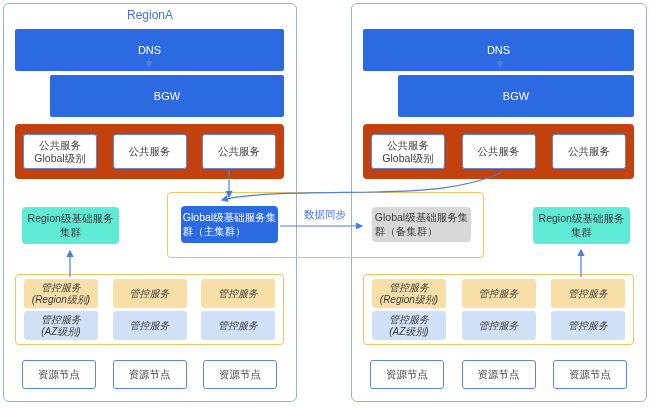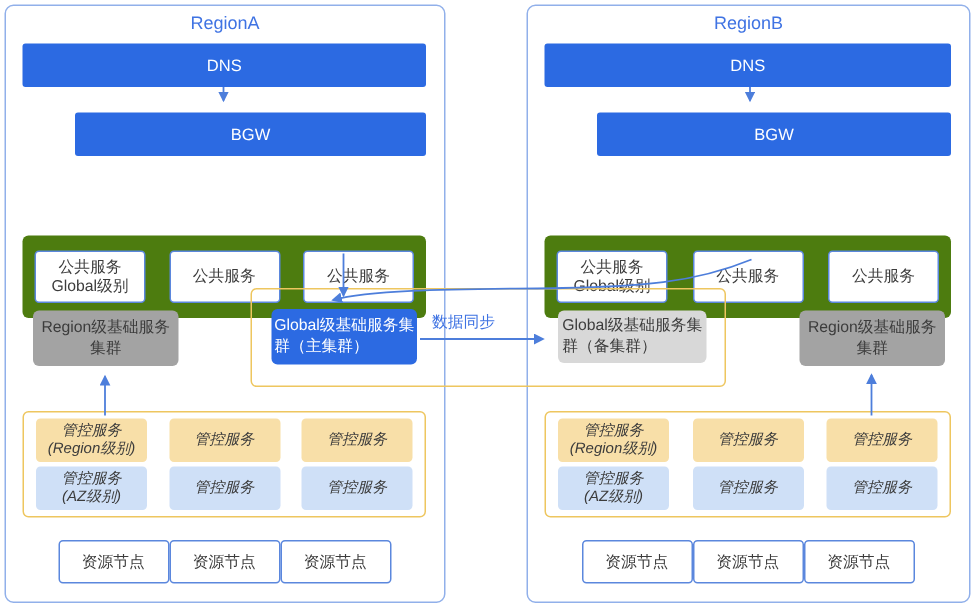--- a/index.html
+++ b/index.html
@@ -9,82 +9,81 @@
   }
   .region{
     position:absolute;top:3px;height:399px;background:#fff;
     border:1px solid #91b0ea;border-radius:6px;box-sizing:border-box;
   }
   .region-title{
     position:absolute;top:4px;left:0;right:0;text-align:center;
     font-size:12px;color:#3f73e3;
   }
   .bar{
-    position:absolute;left:11px;right:12px;height:29px;border-radius:2px;
+    position:absolute;left:11px;right:12px;height:42px;border-radius:2px;
     background:#2c6ae2;color:#fff;font-size:11px;
     display:flex;align-items:center;justify-content:center;
   }
   .bar.dns{top:25px;}
   .bar.bgw{top:71px;margin-left:35px;}
   .pub-container{
     position:absolute;top:120px;left:11px;right:12px;height:55px;
-    background:#4d7c0f;border-radius:4px;
+    background:#c2410c;border-radius:4px;
     display:flex;justify-content:space-between;align-items:center;padding:0 8px;
     box-sizing:border-box;
-    margin-top:33px;
   }
   .pub-box{
     width:74px;height:35px;background:#fff;border:1px solid #5b87dd;border-radius:3px;
     box-sizing:border-box;display:flex;align-items:center;justify-content:center;
     text-align:center;font-size:10.5px;line-height:1.22;white-space:pre-line;
   }
   .cluster{
     position:absolute;width:97px;height:37px;border-radius:4px;
     display:flex;align-items:center;justify-content:center;text-align:center;
     font-size:10.5px;line-height:1.25;white-space:pre-line;box-sizing:border-box;
   }
-  .cluster.orange{top:203px;background:#a3a3a3;}
+  .cluster.orange{top:203px;background:#5eead4;}
   .mgmt-container{
     position:absolute;top:270px;left:11px;right:12px;height:71px;
     border:1px solid #eec65f;border-radius:4px;background:transparent;
     box-sizing:border-box;padding:4px 8px;
     display:flex;flex-direction:column;justify-content:space-between;
   }
   .mgmt-row{display:flex;justify-content:space-between;font-style:italic;}
   .mgmt-box{
     width:74px;height:29px;border-radius:3px;
     display:flex;align-items:center;justify-content:center;text-align:center;
     font-size:10px;line-height:1.15;white-space:pre-line;box-sizing:border-box;
   }
   .mgmt-box.orange{background:#f8dfa8;}
   .mgmt-box.blue{background:#cfe0f7;}
   .resource-row{
     position:absolute;top:356px;left:11px;right:12px;height:29px;
-    display:flex;justify-content:center;padding:0 7px;box-sizing:border-box;
+    display:flex;justify-content:space-between;padding:0 7px;box-sizing:border-box;
   }
   .resource-box{
     width:74px;height:29px;background:#fff;border:1px solid #5b87dd;border-radius:3px;
     box-sizing:border-box;display:flex;align-items:center;justify-content:center;
     font-size:10.5px;
   }
   
   .global-span{
     position:absolute;left:167px;top:192px;width:317px;height:66px;
     border:1px solid #eec65f;border-radius:4px;background:transparent;box-sizing:border-box;
     z-index:3;
   }
   .global-box{
     position:absolute;z-index:4;border-radius:4px;box-sizing:border-box;
     display:flex;align-items:center;justify-content:center;
     font-size:10.5px;line-height:1.3;white-space:pre-line;
   }
   .global-box.primary{left:181px;top:206px;width:97px;height:37px;background:#2c6ae2;color:#fff;}
   .global-box.backup{left:372px;top:207px;width:99px;height:35px;background:#d8d8d8;color:#3c3c3c;}
   .sync-label{
-    position:absolute;left:280px;top:208px;width:58px;z-index:4;
+    position:absolute;left:296px;top:208px;width:58px;z-index:4;
     text-align:center;font-size:10.5px;color:#3f73e3;
   }
   #connectors{position:absolute;left:0;top:0;z-index:5;pointer-events:none;}
 </style>
 </head>
 <body>
 
 <div id="canvas">
 
   <div class="region" style="left:3px;width:294px;">
@@ -114,21 +113,20 @@
       </div>
     </div>
     <div class="resource-row">
       <div class="resource-box">资源节点</div>
       <div class="resource-box">资源节点</div>
       <div class="resource-box">资源节点</div>
     </div>
   </div>
 
   <div class="region" style="left:351px;width:296px;">
-    <div class="region-title">RegionB</div>
     <div class="bar dns">DNS</div>
     <div class="bar bgw">BGW</div>
     <div class="pub-container">
       <div class="pub-box">公共服务
 Global级别</div>
       <div class="pub-box">公共服务</div>
       <div class="pub-box">公共服务</div>
     </div>
     <div class="cluster orange" style="left:181px;">Region级基础服务
 集群</div>

